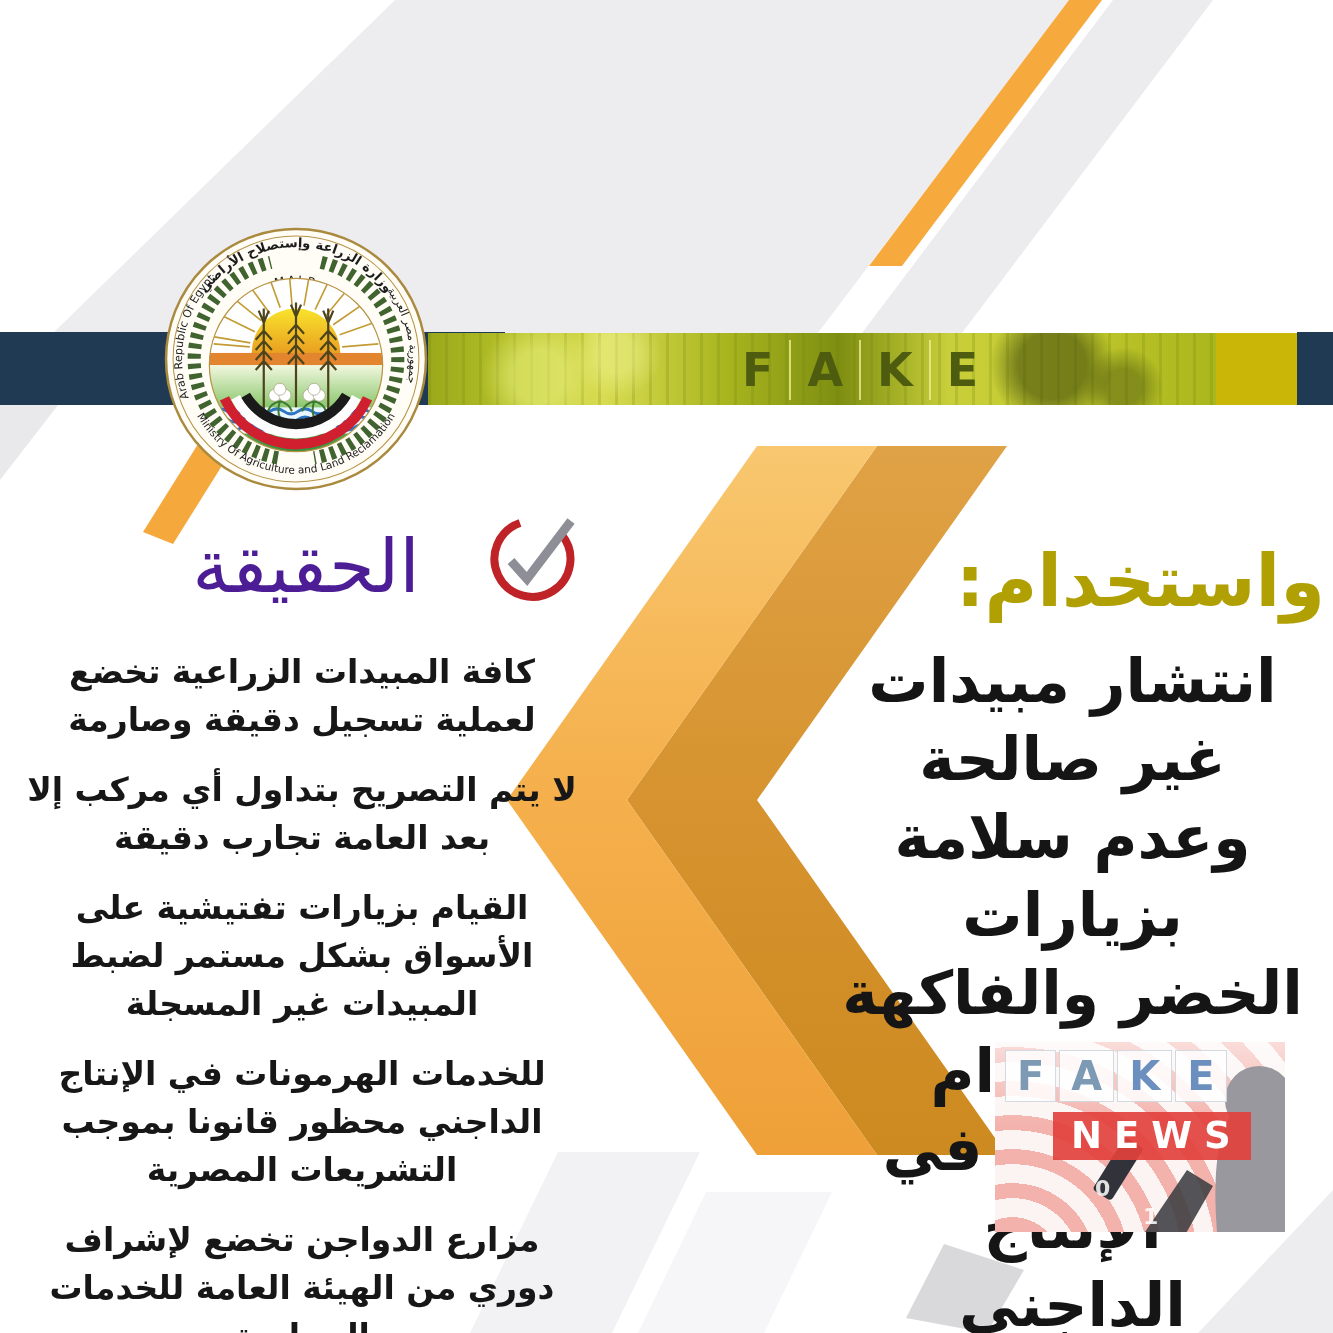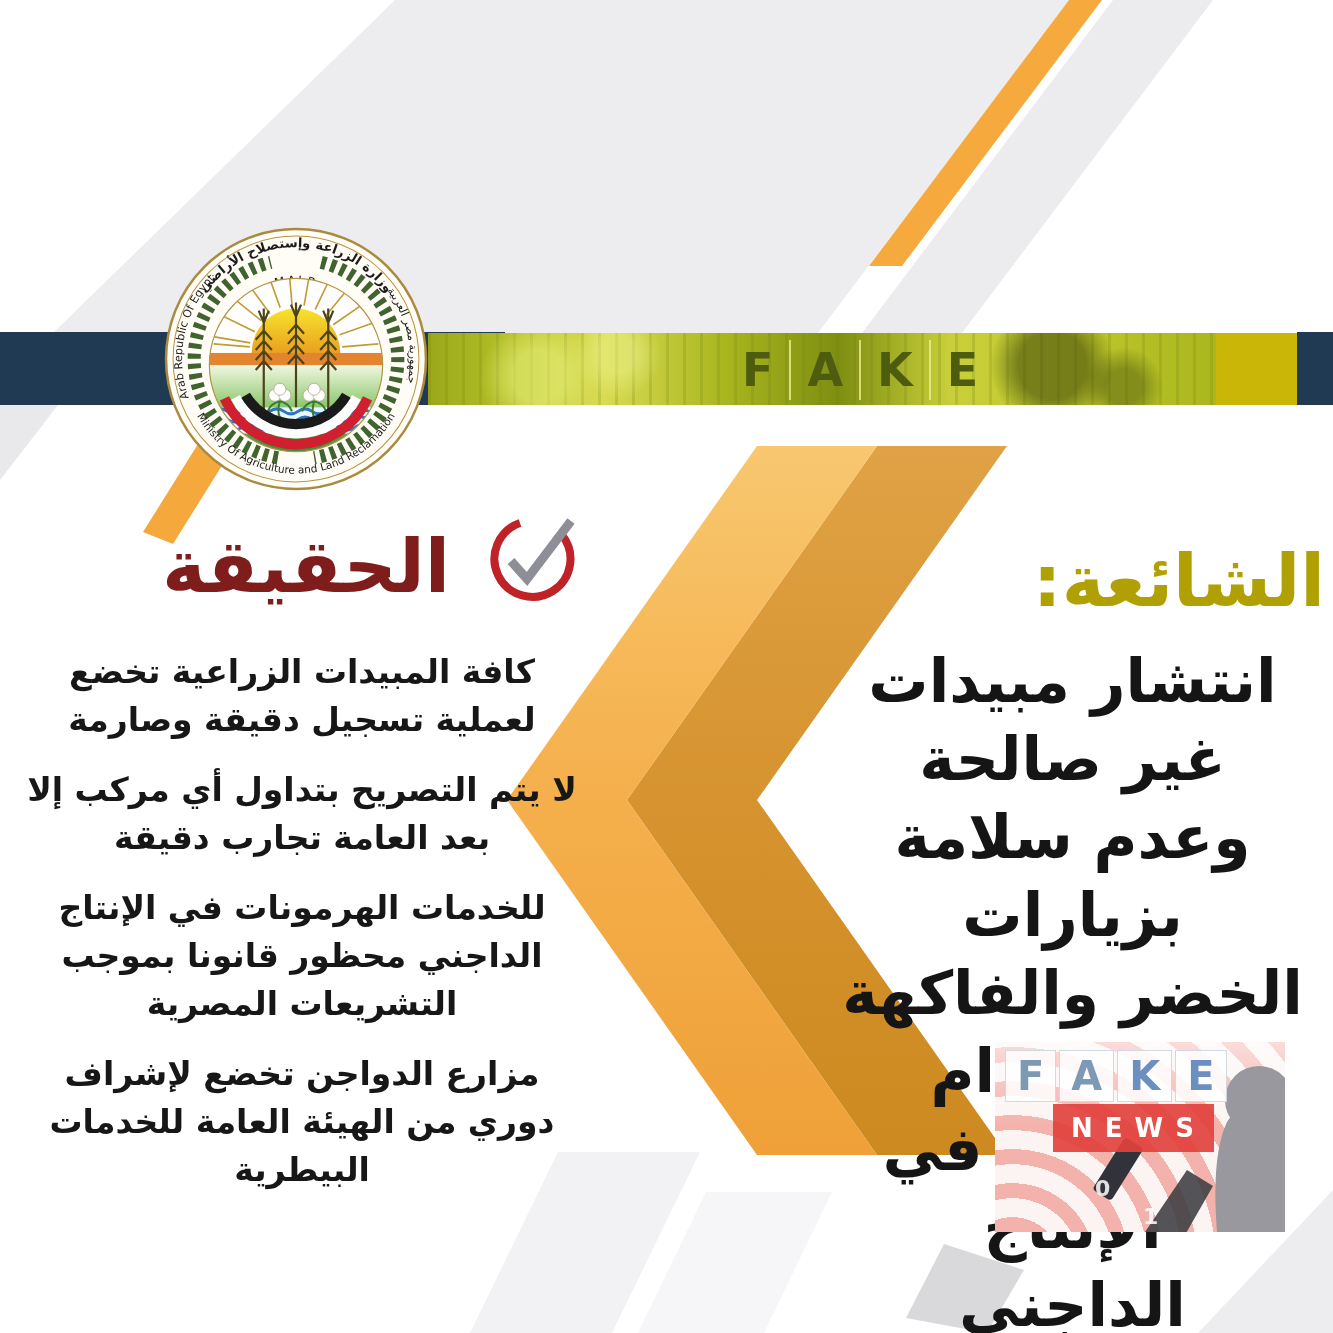--- a/index.html
+++ b/index.html
@@ -23,39 +23,39 @@
   .band-strip .fake-row{position:absolute;left:298px;top:7px;display:flex;}
   .band-strip .fl{font-size:46px;font-weight:700;color:#4e5c10;padding:2px 16px;line-height:56px;}
   .band-strip .fl + .fl{border-left:2px solid rgba(236,238,145,.8);}
 
   
   .rumor-heading{right:8px;top:526px;width:480px;text-align:right;direction:rtl;
     font-size:72px;font-weight:700;color:#b1a004;line-height:110px;}
   .rumor-lines{right:8px;top:642px;width:505px;text-align:center;direction:rtl;
     font-size:60px;font-weight:700;color:#151515;line-height:78px;}
   .truth-heading{left:140px;top:510px;width:332px;text-align:center;direction:rtl;
-    font-size:74px;font-weight:700;color:#7f1d1d;line-height:112px;}
+    font-size:74px;font-weight:400;color:#4c1d95;line-height:112px;}
   .check-icon{left:481px;top:504px;width:104px;height:104px;}
 
   .truth-paragraphs{left:22px;top:648px;width:560px;text-align:center;direction:rtl;
     font-size:33px;font-weight:700;color:#171717;line-height:48px;}
   .truth-paragraphs p{margin:0 0 22px 0;}
 
   
   .stamp{left:995px;top:1042px;width:290px;height:190px;overflow:hidden;
     background:
       linear-gradient(180deg, rgba(255,255,255,.55) 0%, rgba(255,255,255,0) 45%),
       repeating-radial-gradient(circle at 6% 118%, rgba(233,86,74,.42) 0 15px, rgba(255,255,255,0) 15px 34px),
       #fbf4f2;}
   .stamp .fake-row{position:absolute;left:10px;top:8px;display:flex;}
   .stamp .fl{font-size:40px;font-weight:700;color:#7d9ab5;background:rgba(255,255,255,.85);
     padding:0 11px;margin-right:3px;line-height:50px;border:1px solid rgba(200,208,216,.8);}
   .stamp .fl:nth-child(3),.stamp .fl:nth-child(4){color:#6b8fbe;}
-  .stamp .news-box{position:absolute;left:58px;top:62px;background:rgba(226,65,61,.92);color:#ffffff;
-    font-size:26px;font-weight:700;letter-spacing:12px;padding:3px 8px 3px 18px;line-height:42px;}
+  .stamp .news-box{position:absolute;left:58px;top:70px;background:rgba(226,65,61,.92);color:#ffffff;
+    font-size:37px;font-weight:700;letter-spacing:12px;padding:3px 8px 3px 18px;line-height:42px;}
   .stamp .digit{position:absolute;color:rgba(255,255,255,.85);font-size:22px;font-weight:700;}
   .stamp .d0{left:100px;top:134px;}
   .stamp .d1{left:148px;top:162px;}
 </style>
 </head>
 <body>
 
 <div class="canvas">
 
   <svg class="abs" width="1333" height="1333" viewBox="0 0 1333 1333" style="left:0;top:0;">
@@ -172,37 +172,38 @@
         <circle cx="155" cy="168" r="6" fill="#ffffff" stroke="#b0a88e" stroke-width="0.8"></circle>
         <circle cx="150" cy="162" r="6" fill="#ffffff" stroke="#b0a88e" stroke-width="0.8"></circle>
       </g>
       <path d="M 61,171 A 78,78 0 0 0 203,171" fill="none" stroke="#d02030" stroke-width="10"></path>
       <path d="M 72,170 A 68,68 0 0 0 192,170" fill="none" stroke="#fdfdfd" stroke-width="10"></path>
       <path d="M 82,168 A 58,58 0 0 0 182,168" fill="none" stroke="#1a1a1a" stroke-width="10"></path>
     </g>
     <circle cx="132" cy="138" r="86" fill="none" stroke="#b59344" stroke-width="1.2"></circle>
   </svg>
 
-  <div class="abs rumor-heading">الشائعة:</div>
+  <div class="abs rumor-heading">واستخدام:</div>
   <div class="abs rumor-lines">
     <div>انتشار مبيدات غير صالحة</div>
     <div>وعدم سلامة بزيارات</div>
     <div>الخضر والفاكهة واستخدام</div>
     <div>هرمونات في الإنتاج</div>
     <div>الداجني</div>
   </div>
 
   <svg class="abs check-icon" viewBox="0 0 104 104">
     <path d="M 81,31 A 38,38 0 1 1 39,19" fill="none" stroke="#bf2328" stroke-width="8"></path>
     <path d="M 30,57 L 46,75 L 90,17" fill="none" stroke="#8e8e97" stroke-width="9"></path>
   </svg>
   <div class="abs truth-heading">الحقيقة</div>
   <div class="abs truth-paragraphs">
     <p>كافة المبيدات الزراعية تخضع لعملية تسجيل دقيقة وصارمة</p>
     <p>لا يتم التصريح بتداول أي مركب إلا بعد العامة تجارب دقيقة</p>
+    <p>القيام بزيارات تفتيشية على الأسواق بشكل مستمر لضبط المبيدات غير المسجلة</p>
     <p>للخدمات الهرمونات في الإنتاج الداجني محظور قانونا بموجب التشريعات المصرية</p>
     <p>مزارع الدواجن تخضع لإشراف دوري من الهيئة العامة للخدمات البيطرية</p>
   </div>
 
   <div class="abs stamp">
     <svg width="290" height="190" viewBox="0 0 290 190" style="position:absolute;left:0;top:0;">
       <circle cx="264" cy="58" r="34" fill="#98989e"></circle>
       <path d="M232,80 q-16,34 -10,110 l68,0 0,-150 -30,0 z" fill="#98989e"></path>
       <path d="M150,190 l42,-62 26,16 -32,56 z" fill="#3c3d42" opacity="0.88"></path>
       <rect x="112" y="96" width="22" height="62" rx="4" fill="#32333a" transform="rotate(32 123 127)"></rect>

